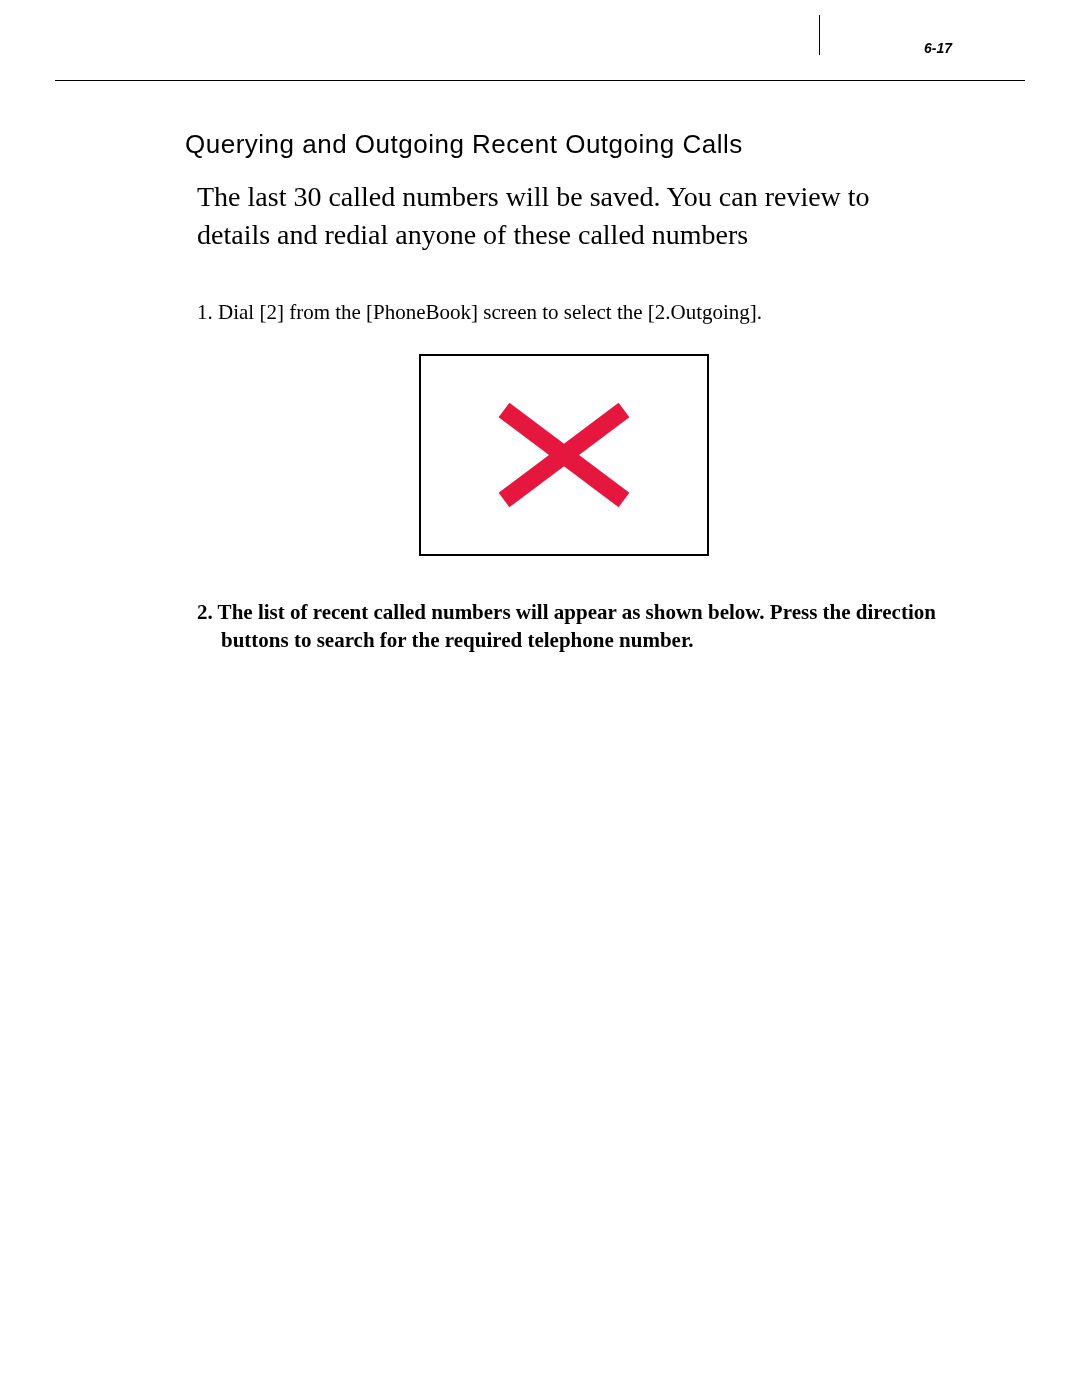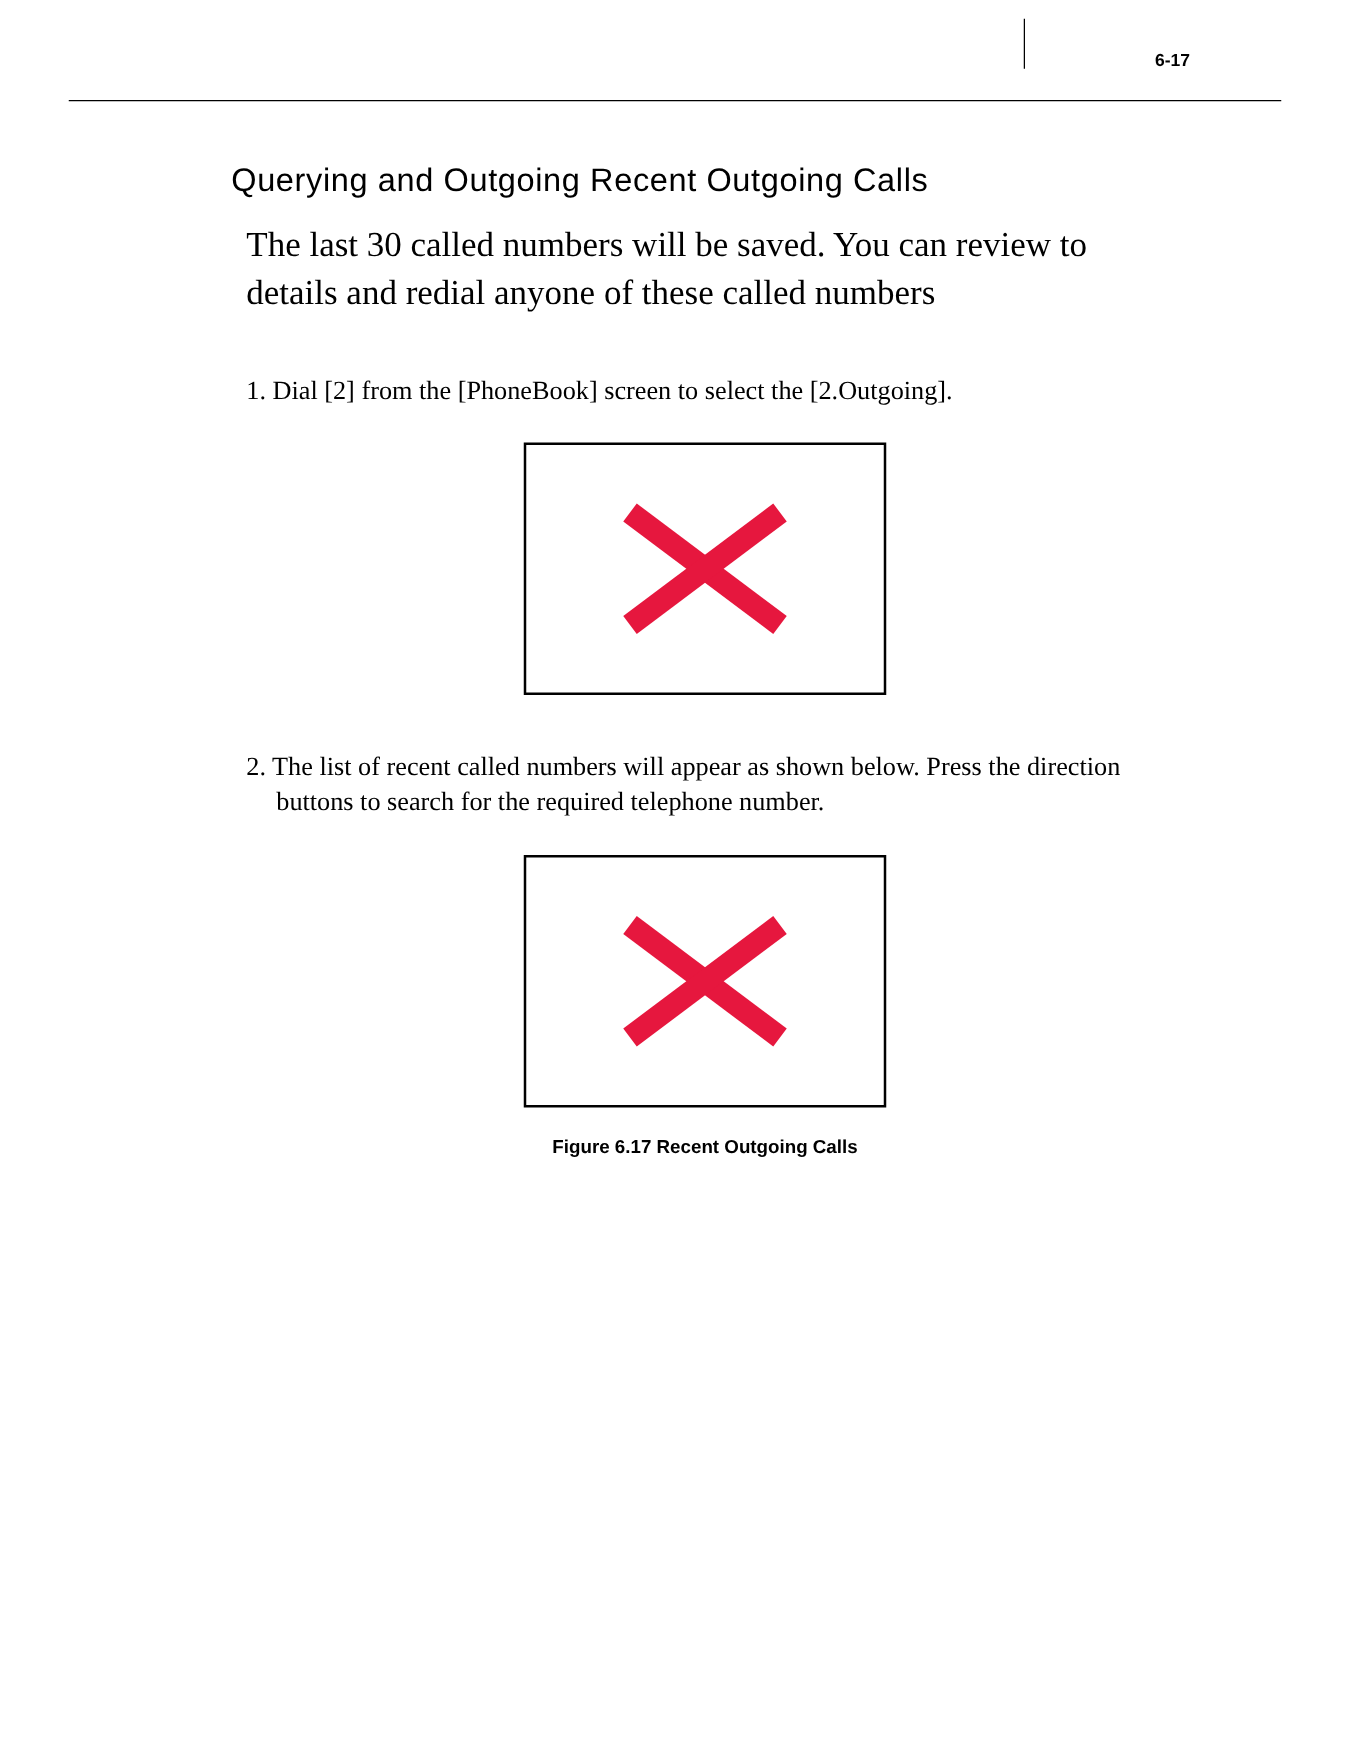--- a/index.html
+++ b/index.html
@@ -14,20 +14,21 @@
       font-family: "Times New Roman", Times, serif;
       color: #000000;
       position: relative;
     }
     .page {
       padding: 35px 55px 40px 55px;
     }
     .header-area {
       position: relative;
       height: 25px;
+      font-style: italic;
     }
     .header-divider-vert {
       position: absolute;
       right: 205px;
       top: -20px;
       width: 1px;
       height: 40px;
       background: #000;
     }
     .page-number {
@@ -69,20 +70,21 @@
       padding-left: 12px;
       margin-top: 44px;
     }
     .step-text-2 {
       font-size: 21px;
       line-height: 1.35;
       margin-bottom: 28px;
       padding-left: 12px;
       text-indent: -24px;
       margin-left: 24px;
+      font-weight: bold;
     }
     .figure-block {
       text-align: center;
       margin-bottom: 38px;
     }
     .image-box {
       display: inline-block;
       border: 2px solid #000;
       width: 290px;
       height: 202px;
@@ -123,23 +125,14 @@
       <div class="image-box">
         <svg class="x-icon" width="140" height="110" viewBox="0 0 140 110">
           <line x1="10" y1="10" x2="130" y2="100" stroke="#E6173E" stroke-width="18"></line>
           <line x1="130" y1="10" x2="10" y2="100" stroke="#E6173E" stroke-width="18"></line>
         </svg>
       </div>
     </div>
 
     <p class="step-text-2">2.  The list of recent called numbers will appear as shown below. Press the direction buttons to search for the required telephone number.</p>
 
-    <div class="figure-block">
-      <div class="image-box">
-        <svg class="x-icon" width="140" height="110" viewBox="0 0 140 110">
-          <line x1="10" y1="10" x2="130" y2="100" stroke="#E6173E" stroke-width="18"></line>
-          <line x1="130" y1="10" x2="10" y2="100" stroke="#E6173E" stroke-width="18"></line>
-        </svg>
-      </div>
-      <div class="figure-caption">Figure 6.17  Recent Outgoing Calls</div>
-    </div>
   </div>
 </div>
 
 </body></html>

